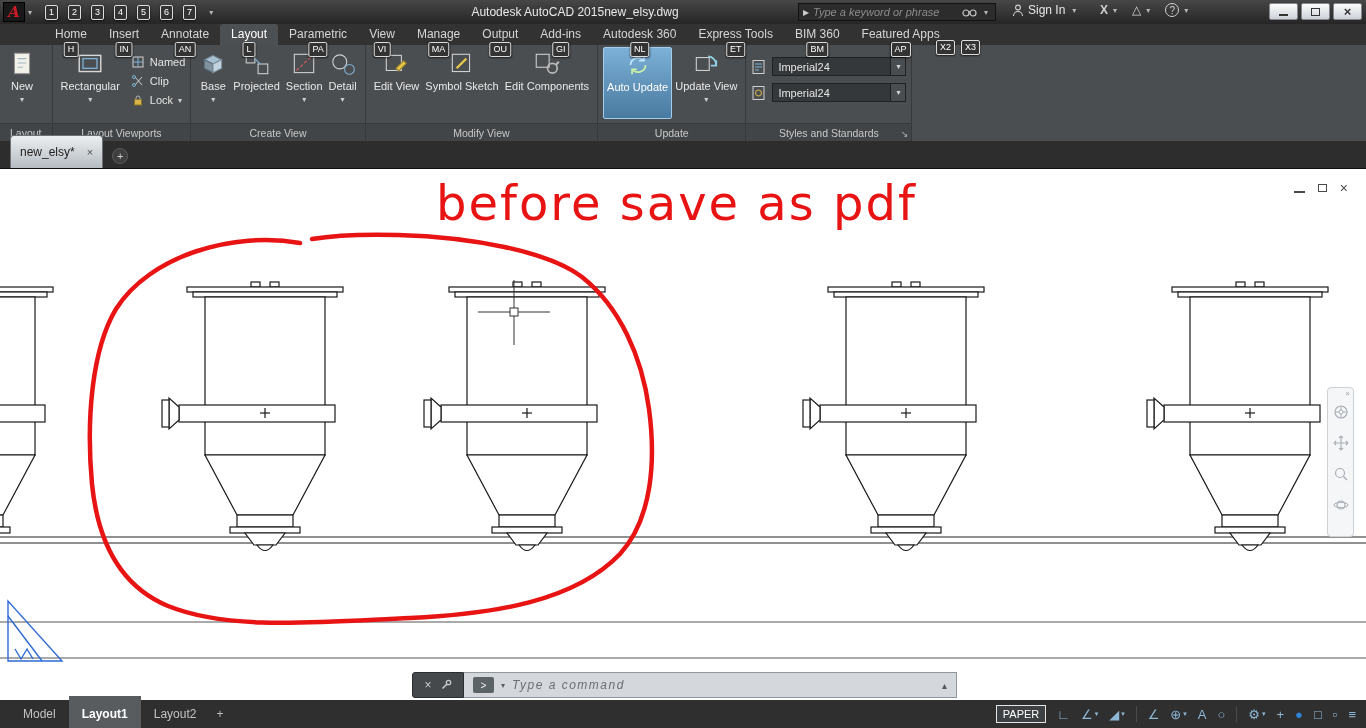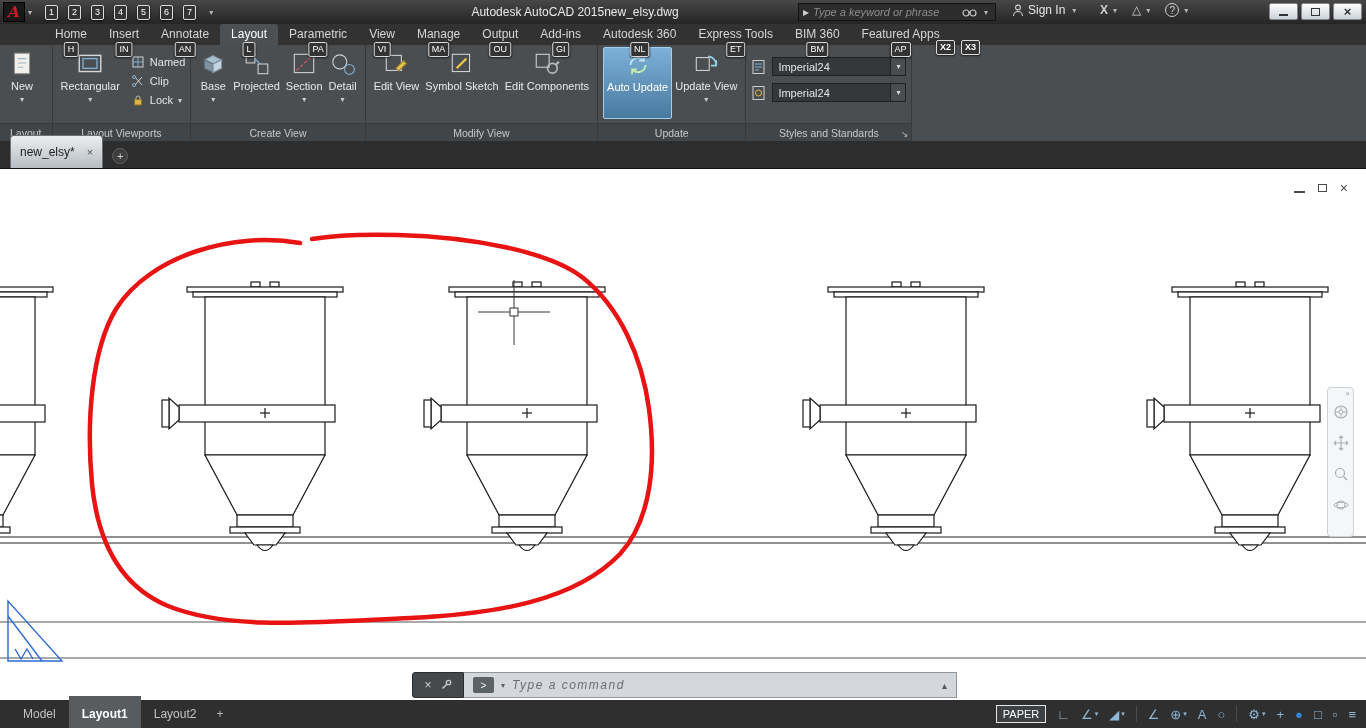--- a/index.html
+++ b/index.html
@@ -35,21 +35,21 @@
   .winbtn .bar { width:9px; height:2px; background:#333; margin-top:6px; }
   .winbtn .sq { width:9px; height:8px; border:1.5px solid #333; }
   .winbtn .x { font-size:13px; line-height:1; font-weight:bold; }
 
   
   #ribbon-tabs { position:absolute; top:24px; left:0; right:0; height:21px; background:#323232;
     display:flex; padding-left:44px; color:#d6d6d6; font-size:12px; z-index:40; }
   .rtab { position:relative; padding:3px 11px 0 11px; white-space:nowrap; cursor:pointer; }
   .rtab.active { background:#4d5052; color:#fff; border-radius:3px 3px 0 0; }
   .rtab .keytip { position:absolute; top:18px; left:50%; transform:translateX(-50%); z-index:60; }
-  .float-keytip { position:absolute; z-index:60;font-weight:bold; }
+  .float-keytip { position:absolute; z-index:60; }
 
   
   #ribbon-body { position:absolute; top:45px; left:0; right:0; height:96px; background:#4b4e50;
     display:flex; z-index:30; }
   .panel { display:flex; flex-direction:column; border-right:1px solid #37393b; }
   .panel-content { height:78px; display:flex; align-items:flex-start; padding:2px 5px; }
   .panel-label { position:relative; height:18px; background:#424547; color:#c8c8c8; font-size:10.5px;
     display:flex; align-items:center; justify-content:center; border-top:1px solid #37393b; padding:0 10px; }
   .launcher { position:absolute; right:3px; bottom:2px; font-size:9px; color:#b5b5b5; }
   .bigbtn { height:72px; display:flex; flex-direction:column; align-items:center; gap:2px;
@@ -447,20 +447,21 @@
 
       <path d="M 300 74 C 235 62 150 86 116 140 C 92 180 86 250 92 315 C 97 365 115 415 168 437 C 230 462 320 453 410 449 C 495 445 575 432 620 385 C 652 350 656 292 649 240 C 642 188 620 138 582 108 C 548 82 470 68 398 66 C 362 65 330 67 312 70" fill="none" stroke="#e81414" stroke-width="4.5" stroke-linecap="round"></path>
 
       <g stroke="#333" stroke-width="1">
         <line x1="478" y1="143" x2="550" y2="143"></line>
         <line x1="514" y1="111" x2="514" y2="176"></line>
         <rect x="510" y="139" width="8" height="8" fill="#fff"></rect>
       </g>
     </svg>
 
+    <div class="anno">before save as pdf</div>
 
     <div class="vpc">
       <span class="bar"></span>
       <span class="sq"></span>
       <span class="x">×</span>
     </div>
 
     <div class="navbar">
       <span class="nclose">×</span>
       <svg width="16" height="16" viewBox="0 0 16 16">

